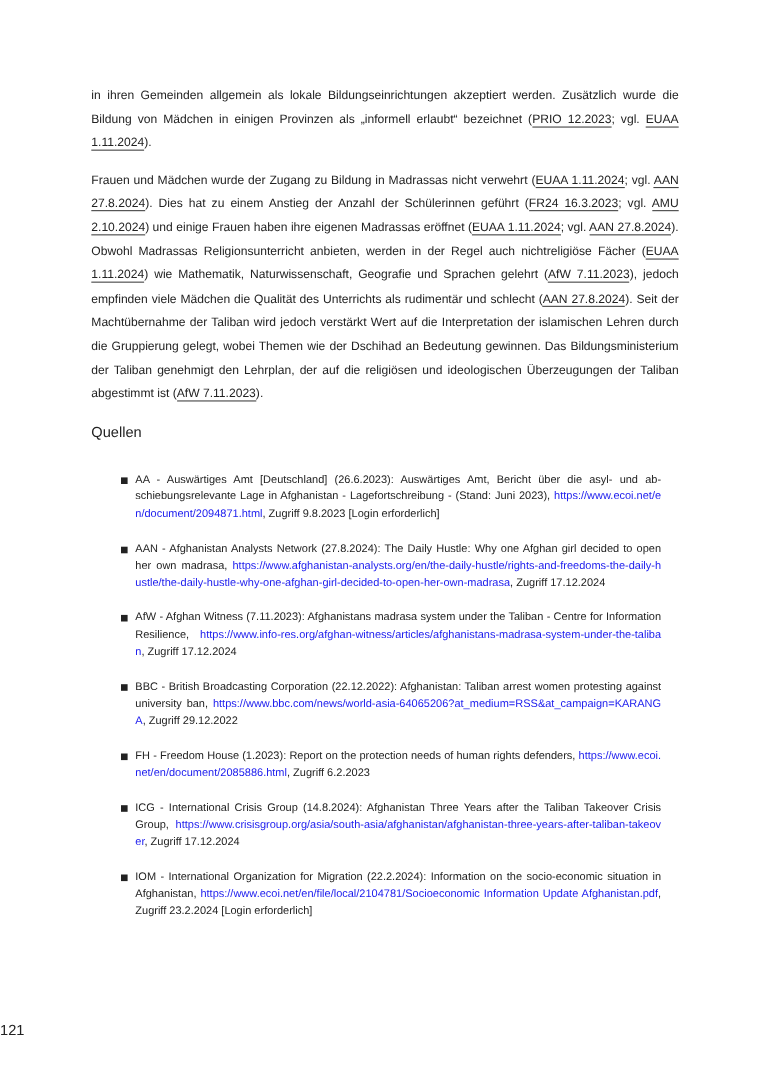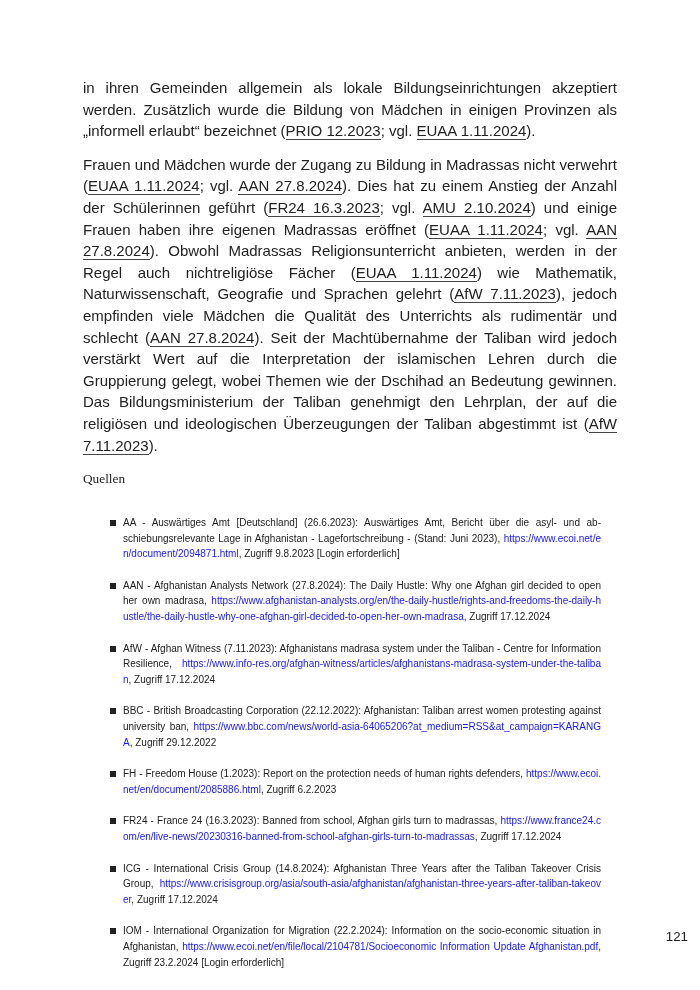--- a/index.html
+++ b/index.html
@@ -2,49 +2,48 @@
 <html><head>
 <meta charset="utf-8">
 <style>
   html, body { margin: 0; padding: 0; background: #ffffff; }
   body {
     width: 700px; height: 990px; position: relative; overflow: hidden;
     font-family: "Liberation Sans", sans-serif; color: #222222;
   }
   .page { position: absolute; left: 83px; top: 77px; width: 534px; }
   p.body {
-    margin: 0 0 12px 0; font-size: 15px; line-height: 21.6px;
+    margin: 0 0 12px 0; font-size: 11px; line-height: 21.6px;
     text-align: justify; hyphens: manual;
   }
   .cite { border-bottom: 1px solid #444; text-decoration: none; color: #222; }
-  .heading { font-size: 13.3px; line-height: 21px; margin: 12px 0 26px 0; font-family: Liberation Serif, serif; }
+  .heading { font-size: 13.3px; line-height: 21px; margin: 12px 0 26px 0; }
   ul.refs { list-style: none; margin: 0; padding: 0 0 0 10px; }
   ul.refs li {
     position: relative; padding-left: 14px; font-size: 10px;
     line-height: 15.6px; text-align: justify; margin: 16px;
   }
   ul.refs li .bullet {
     position: absolute; left: 1px; top: 5px; width: 6px; height: 6px; background: #222;
   }
   .link { color: #1a1aee; word-break: break-all; }
-  .pageno { position: absolute; left: 0; width: 688px; top: 929px; text-align: right; font-size: 13.3px; }
+  .pageno { position: absolute; left: 0; width: 688px; top: 929px; text-align: left; font-size: 13.3px; }
 </style>
 </head>
 <body>
 
 <div class="page">
   <div id="paras">
       <p class="body">in ihren Gemeinden allgemein als lokale Bildungseinrichtungen akzeptiert werden. Zusätzlich wurde die Bildung von Mädchen in einigen Provinzen als „informell erlaubt“ bezeichnet (<span class="cite">PRIO 12.2023</span>; vgl. <span class="cite">EUAA 1.11.2024</span>).</p>
       <p class="body">Frauen und Mädchen wurde der Zugang zu Bildung in Madrassas nicht verwehrt (<span class="cite">EUAA 1.11.2024</span>; vgl. <span class="cite">AAN 27.8.2024</span>). Dies hat zu einem Anstieg der Anzahl der Schülerinnen geführt (<span class="cite">FR24 16.3.2023</span>; vgl. <span class="cite">AMU 2.10.2024</span>) und einige Frauen haben ihre eigenen Madrassas eröffnet (<span class="cite">EUAA 1.11.2024</span>; vgl. <span class="cite">AAN 27.8.2024</span>). Obwohl Madrassas Religionsunterricht an­bieten, werden in der Regel auch nichtreligiöse Fächer (<span class="cite">EUAA 1.11.2024</span>) wie Mathematik, Naturwissenschaft, Geografie und Sprachen gelehrt (<span class="cite">AfW 7.11.2023</span>), jedoch empfinden viele Mädchen die Qualität des Unterrichts als rudimentär und schlecht (<span class="cite">AAN 27.8.2024</span>). Seit der Machtübernahme der Taliban wird jedoch verstärkt Wert auf die Interpretation der islamischen Lehren durch die Gruppierung gelegt, wobei Themen wie der Dschihad an Bedeutung gewin­nen. Das Bildungsministerium der Taliban genehmigt den Lehrplan, der auf die religiösen und ideologischen Überzeugungen der Taliban abgestimmt ist (<span class="cite">AfW 7.11.2023</span>).</p>
     </div>
   <div class="heading">Quellen</div>
   <ul class="refs" id="refs">
       <li><span class="bullet"></span>AA - Auswärtiges Amt [Deutschland] (26.6.2023): Auswärtiges Amt, Bericht über die asyl- und ab­schiebungsrelevante Lage in Afghanistan - Lagefortschreibung - (Stand: Juni 2023), <span class="link">https://www.ecoi.net/en/document/2094871.html</span>, Zugriff 9.8.2023 [Login erforderlich]</li>
       <li><span class="bullet"></span>AAN - Afghanistan Analysts Network (27.8.2024): The Daily Hustle: Why one Afghan girl decided to open her own madrasa, <span class="link">https://www.afghanistan-analysts.org/en/the-daily-hustle/rights-and-freedoms-the-daily-hustle/the-daily-hustle-why-one-afghan-girl-decided-to-open-her-own-madrasa</span>, Zugriff 17.12.2024</li>
       <li><span class="bullet"></span>AfW - Afghan Witness (7.11.2023): Afghanistans madrasa system under the Taliban - Centre for Information Resilience, <span class="link">https://www.info-res.org/afghan-witness/articles/afghanistans-madrasa-system-under-the-taliban</span>, Zugriff 17.12.2024</li>
       <li><span class="bullet"></span>BBC - British Broadcasting Corporation (22.12.2022): Afghanistan: Taliban arrest women protesting against university ban, <span class="link">https://www.bbc.com/news/world-asia-64065206?at_medium=RSS&amp;at_campaign=KARANGA</span>, Zugriff 29.12.2022</li>
       <li><span class="bullet"></span>FH - Freedom House (1.2023): Report on the protection needs of human rights defenders, <span class="link">https://www.ecoi.net/en/document/2085886.html</span>, Zugriff 6.2.2023</li>
-      <li><span class="bullet"></span>FR24 - France 24 (16.3.2023): Banned from school, Afghan girls turn to madrassas, <span class="link">https://www.france24.com/en/live-news/20230316-banned-from-school-afghan-girls-turn-to-madrassas</span>, Zugriff 17.12.2024</li>
       <li><span class="bullet"></span>ICG - International Crisis Group (14.8.2024): Afghanistan Three Years after the Taliban Takeover Crisis Group, <span class="link">https://www.crisisgroup.org/asia/south-asia/afghanistan/afghanistan-three-years-after-taliban-takeover</span>, Zugriff 17.12.2024</li>
       <li><span class="bullet"></span>IOM - International Organization for Migration (22.2.2024): Information on the socio-economic situ­ation in Afghanistan, <span class="link">https://www.ecoi.net/en/file/local/2104781/Socioeconomic Information Update Afghanistan.pdf</span>, Zugriff 23.2.2024 [Login erforderlich]</li>
     </ul>
 </div>
 <div class="pageno">121</div>
 
 </body></html>

